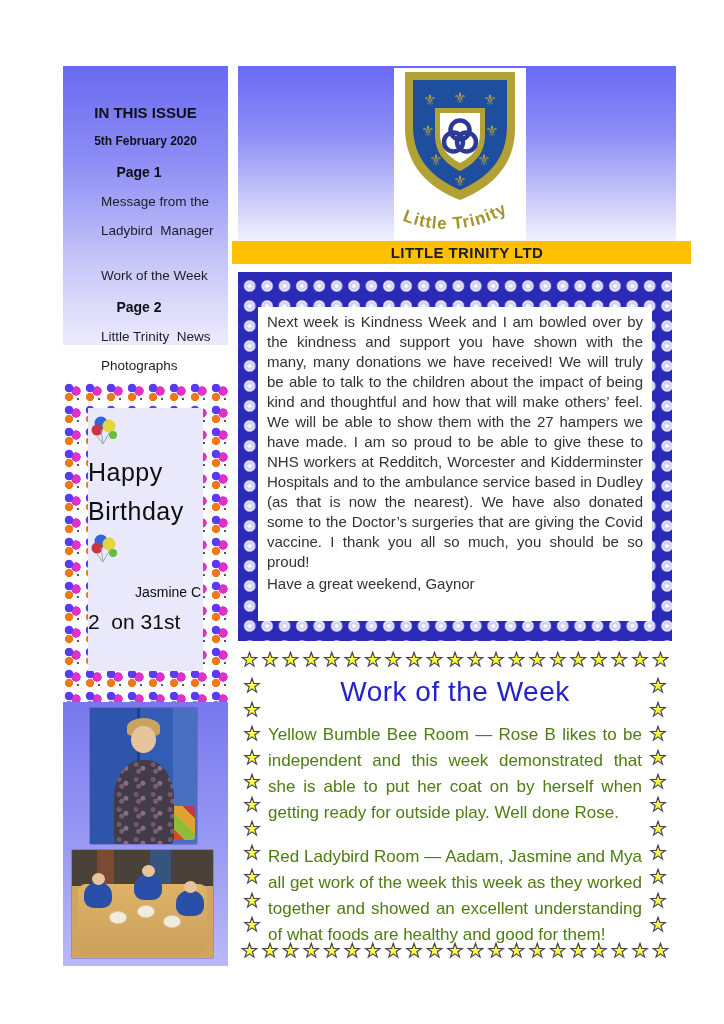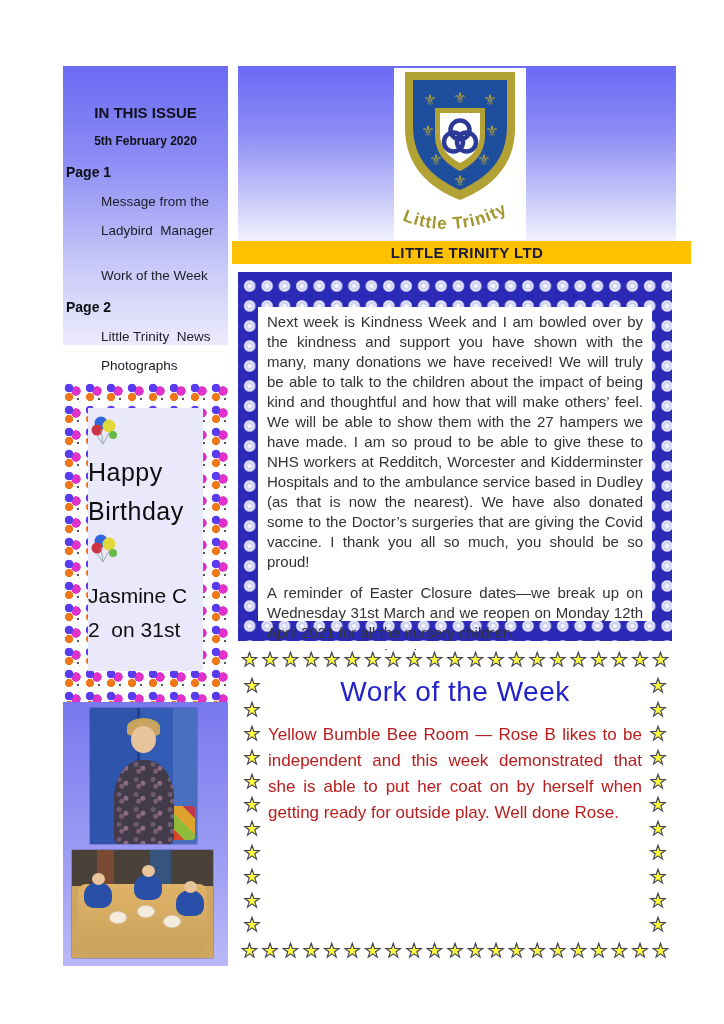--- a/index.html
+++ b/index.html
@@ -6,37 +6,37 @@
   .page{position:relative;width:724px;height:1024px;margin:0 auto;background:#ffffff;
         font-family:"Liberation Sans","DejaVu Sans",sans-serif;overflow:hidden;}
   .pre{white-space:pre-wrap;}
 
   
   .sidebar-panel{position:absolute;left:63px;top:66px;width:165px;height:279px;
     background:linear-gradient(180deg,#6a6af2 0%,#8e8ef5 35%,#c9c9f8 72%,#ecebfc 100%);
     color:#101018;}
   .sb-title{margin-top:38px;text-align:center;font-weight:bold;font-size:15px;}
   .sb-date{margin-top:13px;text-align:center;font-weight:bold;font-size:12px;}
-  .sb-page{margin:16px 16px 0 3px;font-weight:bold;font-size:14px;color:#0d0d14;}
+  .sb-page{margin:16px 16px 0 3px;font-weight:bold;font-size:14px;color:#0d0d14;text-align:center;}
   .sb-item{margin:14px 0 0 38px;font-size:13.5px;color:#1c1c28;}
   .sb-item.gap{margin-top:30px;}
 
   
   .birthday-panel{position:absolute;left:63px;top:383px;width:165px;height:319px;
     background-color:#ffffff;
     background-image:
       radial-gradient(circle at 6px 5px,  #5b3bf0 4px, transparent 4.6px),
       radial-gradient(circle at 13px 8px, #e032c8 4.4px, transparent 5px),
       radial-gradient(circle at 6px 14px, #f07818 3.8px, transparent 4.4px),
       radial-gradient(circle at 15px 16px,#555 0.9px, transparent 1.4px);
     background-size:21px 22px;}
   .birthday-inner{position:absolute;left:25px;top:25px;width:115px;height:263px;
     background:#e9e9fb;display:flex;flex-direction:column;align-items:flex-start;color:#0e0e0e;}
   .bday-word{font-size:25px;margin-top:10px;letter-spacing:0.5px;}
-  .bday-name{font-size:21px;margin-top:18px;}
+  .bday-name{font-size:14px;margin-top:18px;margin-left:47px;}
   .bday-detail{font-size:21px;margin-top:10px;}
   .balloon-svg{margin-top:6px;}
 
   
   .photos-panel{position:absolute;left:63px;top:702px;width:165px;height:264px;
     background:linear-gradient(180deg,#7878ef 0%,#9a9af4 55%,#b9b9f8 100%);}
   .photo{position:absolute;border-radius:1px;overflow:hidden;box-shadow:0 0 0 1px rgba(40,40,90,.25);}
   .photo1{left:27px;top:6px;width:107px;height:136px;
     background:linear-gradient(90deg,#2e55ab 0 44%,#223f86 44% 47%,#335cb5 47% 78%,#4a6fc0 78% 100%);}
   .photo1 .mat{position:absolute;right:2px;bottom:4px;width:46px;height:34px;border-radius:3px;
@@ -87,21 +87,21 @@
         -webkit-text-stroke:1.1px #44445c;text-shadow:0 0 1px #44445c;}
   .star-row{position:absolute;left:3px;right:3px;display:flex;justify-content:space-between;}
   .star-row.top{top:0;}
   .star-row.bottom{bottom:2px;}
   .star-col{position:absolute;top:26px;bottom:28px;display:flex;flex-direction:column;
             justify-content:space-between;align-items:center;width:22px;}
   .star-col.left{left:3px;}
   .star-col.right{right:3px;}
   .wow-title{margin:0;padding-top:26px;text-align:center;font-size:28px;font-weight:500;
     color:#2323cc;letter-spacing:0.5px;}
-  .wow-para{margin:14px 30px 0 30px;font-size:17px;line-height:26px;text-align:justify;color:#b91c1c;}
+  .wow-para{margin:14px 30px 0 30px;font-size:17px;line-height:26px;text-align:justify;color:#4d7c0f;}
   .wow-para.second{margin-top:18px;}
 </style>
 </head>
 <body>
 
 <div class="page">
 
   <div class="sidebar-panel">
     <div class="sb-title">IN THIS ISSUE</div>
     <div class="sb-date">5th February 2020</div>
@@ -194,21 +194,20 @@
         </text>
       </svg>
     </div>
   </div>
 
   <div class="gold-banner">LITTLE TRINITY LTD</div>
 
   <div class="flower-box">
     <div class="flower-inner">
       <p>Next week is Kindness Week and I am bowled over by the kindness and support you have shown with the many, many donations we have received! We will truly be able to talk to the children about the impact of being kind and thoughtful and how that will make others’ feel.  We will be able to show them with the 27 hampers we have made. I am so proud to be able to give these to NHS workers at Redditch, Worcester and Kidderminster Hospitals and to the ambulance service based in Dudley (as that is now the nearest). We have also donated some to the Doctor’s surgeries that are giving the Covid vaccine. I thank you all so much, you should be so proud!</p>
-      <p>A reminder of Easter Closure dates—we break up on Wednesday 31st March and we reopen on Monday 12th April 2021 for all the nursery children.</p>
       <p class="tight">Have a great weekend, Gaynor</p>
     </div>
   </div>
 
   <div class="star-box">
     <div class="star-row top">
         <span class="star">★</span>
         <span class="star">★</span>
         <span class="star">★</span>
         <span class="star">★</span>
@@ -274,15 +273,16 @@
         <span class="star">★</span>
         <span class="star">★</span>
         <span class="star">★</span>
         <span class="star">★</span>
         <span class="star">★</span>
         <span class="star">★</span>
         <span class="star">★</span>
       </div>
     <h2 class="wow-title">Work of the Week</h2>
     <p class="wow-para">Yellow Bumble Bee Room — Rose B likes to be independent and this week demonstrated that she is able to put her coat on by herself when getting ready for outside play. Well done Rose.</p>
+    <p class="wow-para second">Red Ladybird Room — Aadam, Jasmine and Mya all get work of the week this week as they worked together and showed an excellent understanding of what foods are healthy and good for them!</p>
   </div>
 
 </div>
 
 </body></html>

